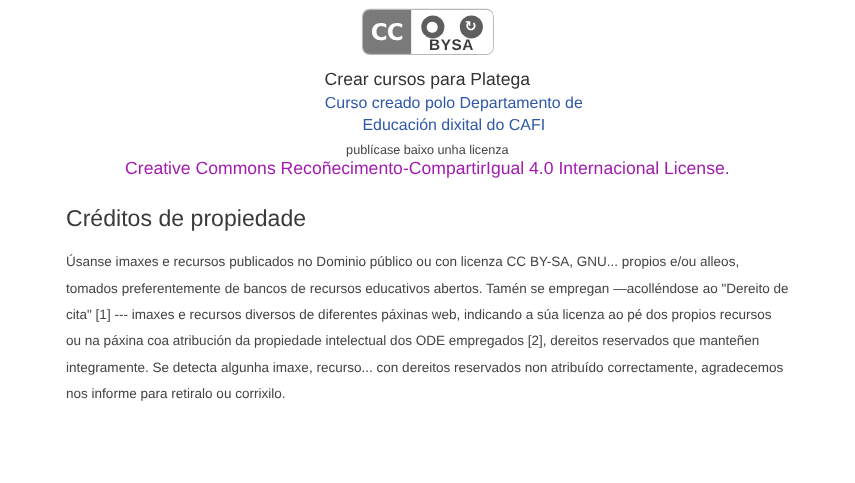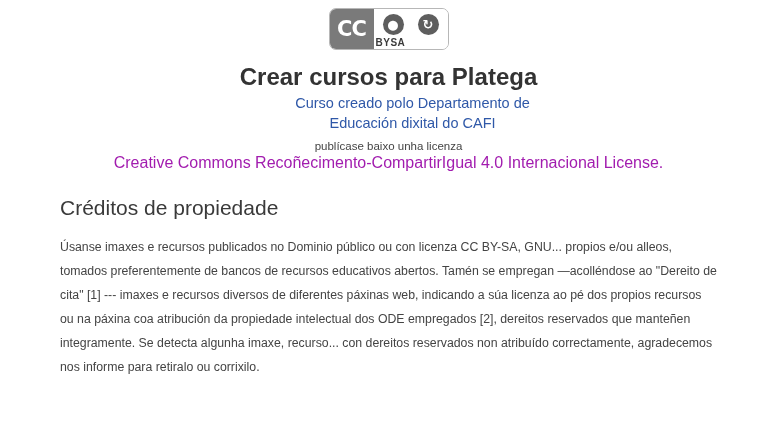--- a/index.html
+++ b/index.html
@@ -82,30 +82,30 @@
     font-weight: bold;
     font-family: "DejaVu Sans", sans-serif;
     line-height: 1;
   }
   .cc-badge .by-sa {
     position: absolute;
     left: 46px;
     bottom: 1px;
     width: 70px;
     display: flex;
-    justify-content: flex-start;
-    font-size: 10px;
+    justify-content: center;
+    font-size: 14px;
     font-weight: bold;
     color: #3b3b3b;
     letter-spacing: 0.5px;
   }
 
   h1.title {
-    font-size: 24px;
-    font-weight: bold;
+    font-size: 16px;
+    font-weight: normal;
     color: #333333;
     margin: 8px 0 2px 0;
     line-height: 1.25;
   }
   .subtitle {
     font-size: 14.5px;
     color: #2f58a8;
     line-height: 1.35;
     margin: 0;
     padding-left: 48px;

